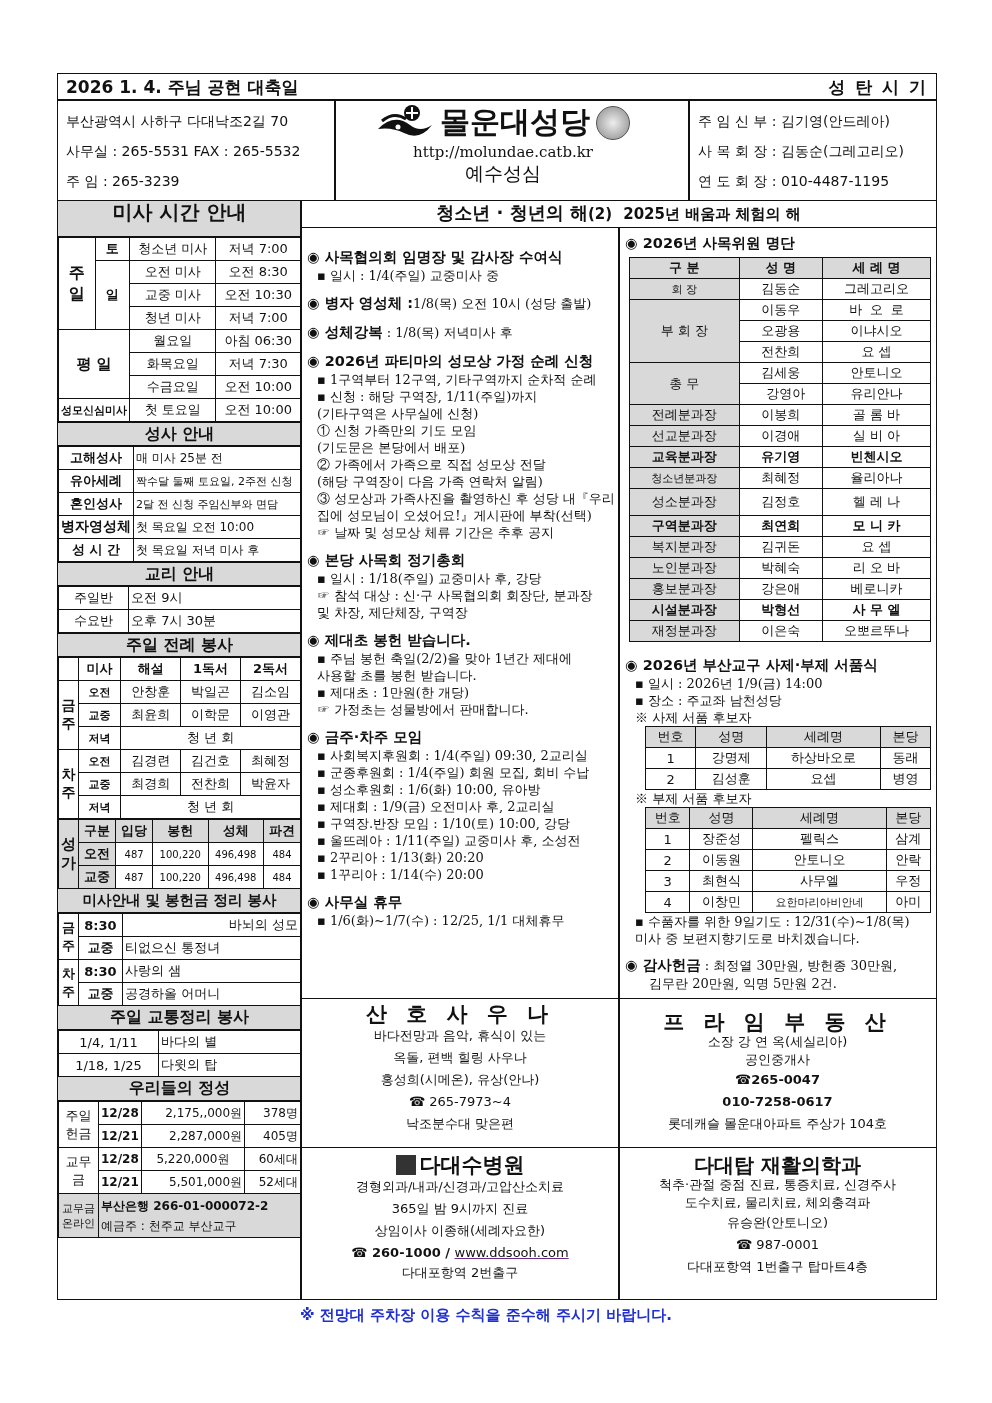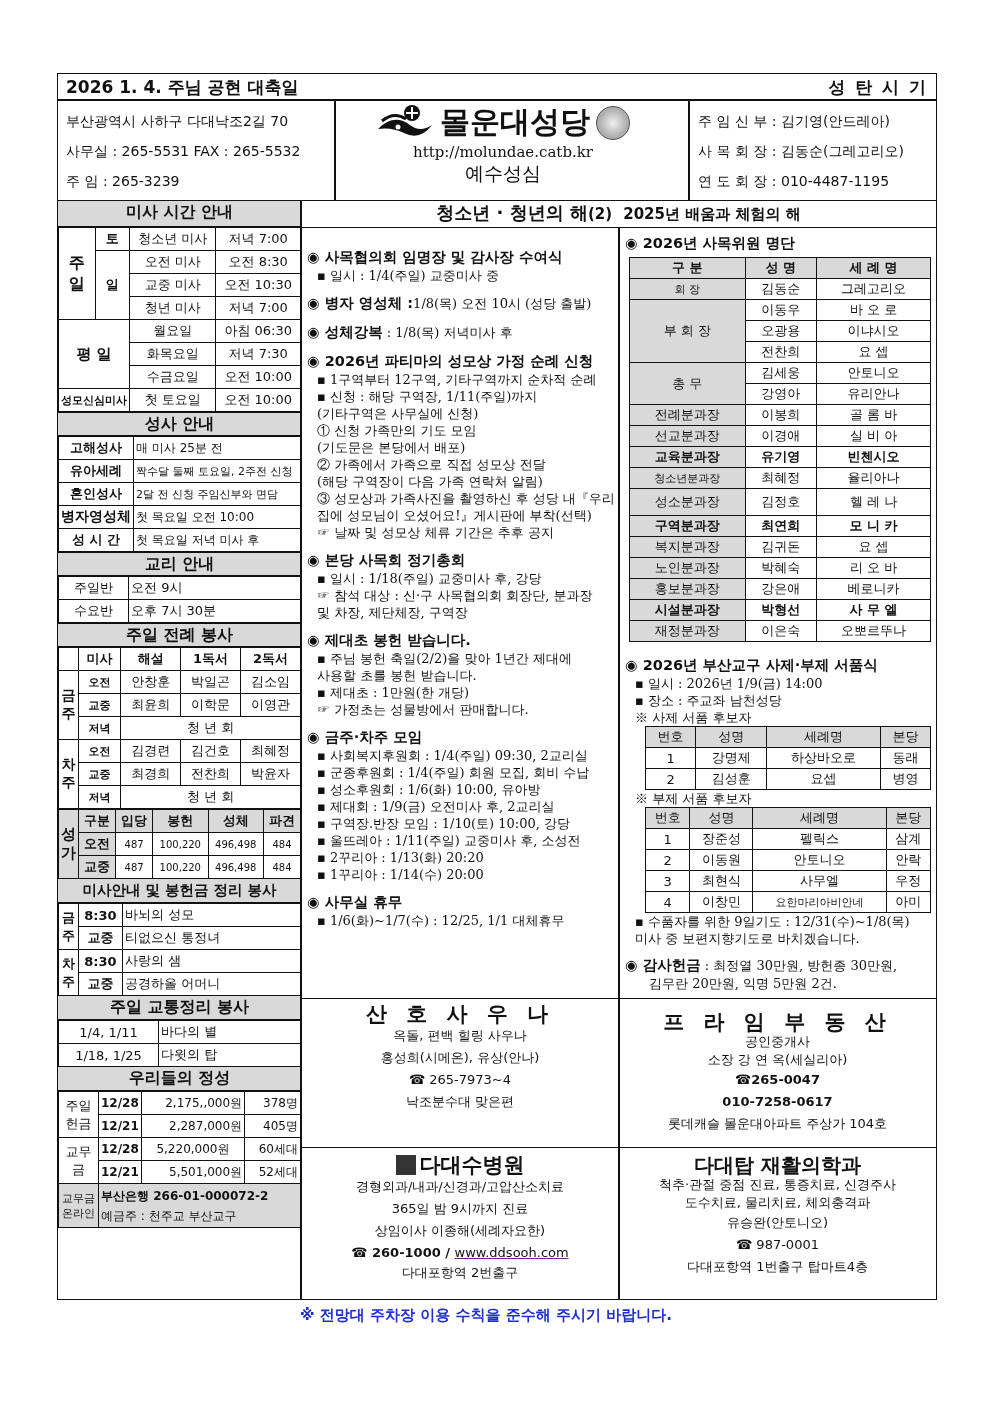--- a/index.html
+++ b/index.html
@@ -50,21 +50,21 @@
   </div>
   <div class="abs" style="left:630px;top:-1.5px;width:1.5px;height:102px;background:#111"></div>
   <div class="abs" style="left:640px;top:6px;font-size:14px;line-height:30px">
     <div><span>주 임 신 부</span> : <span>김기영(안드레아)</span></div>
     <div><span>사 목 회 장</span> : <span>김동순(그레고리오)</span></div>
     <div><span>연 도 회 장</span> : <span>010-4487-1195</span></div>
   </div>
 </div>
 
 <div class="bx" style="left:57px;top:200px;width:245px;height:1100px;font-size:13px">
-  <div class="hd" style="font-size:16px;height:26px;line-height:22px">미사 시간 안내</div>
+  <div class="hd" style="font-size:20px;height:36px;line-height:22px">미사 시간 안내</div>
   <table style="border-top:none">
     <tbody>
         <tr>
           <td rowspan="4" class="b" style="width:34px;font-size:16px;white-space:normal">주일</td>
           <td class="b" style="width:32px">토</td>
           <td>청소년 미사</td>
           <td>저녁 7:00</td>
         </tr>
     <tr>
           <td rowspan="3" class="b">일</td>
@@ -208,21 +208,21 @@
           <td style="font-size:10px">484</td>
         </tr>
   </tbody>
     </table>
   <div class="hd" style="font-size:14.5px;height:24px;line-height:22px">미사안내 및 봉헌금 정리 봉사</div>
   <table>
     <tbody>
         <tr>
           <td rowspan="2" class="b" style="width:20px;white-space:normal">금주</td>
           <td class="b" style="width:44px">8:30</td>
-          <td style="text-align:left">바뇌의 성모</td>
+          <td style="text-align:right">바뇌의 성모</td>
         </tr>
     <tr>
           <td class="b">교중</td>
           <td style="text-align:left">티없으신 통정녀</td>
         </tr>
     <tr>
           <td rowspan="2" class="b" style="white-space:normal">차주</td>
           <td class="b">8:30</td>
           <td style="text-align:left">사랑의 샘</td>
         </tr>
@@ -298,37 +298,37 @@
           <td style="height: 21px;">세 례 명</td>
         </tr>
         <tr>
           <td class="gray" style="font-size: 11px; height: 21px;">회        장</td>
           <td class="" style="height: 21px;">김동순</td>
           <td class="" style="height: 21px;">그레고리오</td>
         </tr>
         <tr>
           <td class="gray" rowspan="3" style="height: 21px;">부  회  장</td>
           <td class="" style="height: 21px;">이동우</td>
-          <td class="" style="height: 21px;">바 오 로</td>
+          <td class="" style="height: 21px; font-family: Liberation Mono, monospace;">바 오 로</td>
         </tr>
         <tr>
           <td class="" style="height: 21px;">오광용</td>
           <td class="" style="height: 21px;">이냐시오</td>
         </tr>
         <tr>
           <td class="" style="height: 21px;">전찬희</td>
           <td class="" style="height: 21px;">요      셉</td>
         </tr>
         <tr>
           <td class="gray" rowspan="2" style="height: 21px;">총        무</td>
           <td class="" style="height: 21px;">김세웅</td>
           <td class="" style="height: 21px;">안토니오</td>
         </tr>
         <tr>
-          <td class="" style="height: 21px;">강영아</td>
+          <td class="" style="height: 21px; padding-left: 12px;">강영아</td>
           <td class="" style="height: 21px;">유리안나</td>
         </tr>
         <tr>
           <td class="gray" style="height: 21px;">전례분과장</td>
           <td class="" style="height: 21px;">이봉희</td>
           <td class="" style="height: 21px;">골 롬 바</td>
         </tr>
         <tr>
           <td class="gray" style="height: 21px;">선교분과장</td>
           <td class="" style="height: 21px;">이경애</td>
@@ -443,29 +443,30 @@
       </tbody>
     </table>
   <div class="line ind">▪ 수품자를 위한 9일기도 : 12/31(수)~1/8(목)</div>
   <div class="line ind">   미사 중 보편지향기도로 바치겠습니다.</div>
   <div style="margin-top:8px;white-space:nowrap"><span class="sec-title">◉ 감사헌금</span><span class="line"> :  최정열 30만원, 방헌종 30만원,</span></div>
   <div class="line ind2">김무란 20만원, 익명 5만원 2건.</div>
 </div>
 
 <div class="bx ad" style="left:300px;top:998px;width:320px;height:150px;padding-top:4px">
   <div class="adtitle">산 호 사 우 나</div>
+  <div>바다전망과 음악, 휴식이 있는</div>
     <div>옥돌, 편백 힐링 사우나</div>
     <div>홍성희(시메온), 유상(안나)</div>
     <div>☎ 265-7973~4</div>
     <div>낙조분수대 맞은편</div>
 </div>
 <div class="bx ad" style="left:618px;top:998px;width:319px;height:150px;padding-top:12px">
   <div class="adtitle">프 라 임 부 동 산</div>
-  <div style="line-height:18px">공인중개사</div>
-    <div style="line-height:18px">소장   강 연 옥(세실리아)</div>
+  <div style="line-height:18px">소장   강 연 옥(세실리아)</div>
+    <div style="line-height:18px">공인중개사</div>
     <div class="b">☎265-0047</div>
     <div class="b">010-7258-0617</div>
     <div>롯데캐슬 몰운대아파트 주상가 104호</div>
 </div>
 <div class="bx ad" style="left:300px;top:1147px;width:320px;height:153px;padding-top:6px">
   <div class="b" style="font-size:21px"><span style="display:inline-block;width:20px;height:20px;background:#333;vertical-align:-3px;margin-right:4px"></span><span>다대수병원</span></div>
   <div>경형외과/내과/신경과/고압산소치료</div>
     <div>365일 밤 9시까지 진료</div>
     <div>상임이사 이종해(세례자요한)</div>
   <div><span class="b">☎ 260-1000  /  </span><span style="text-decoration:underline;text-decoration-color:#6a2a8a">www.ddsooh.com</span></div>

